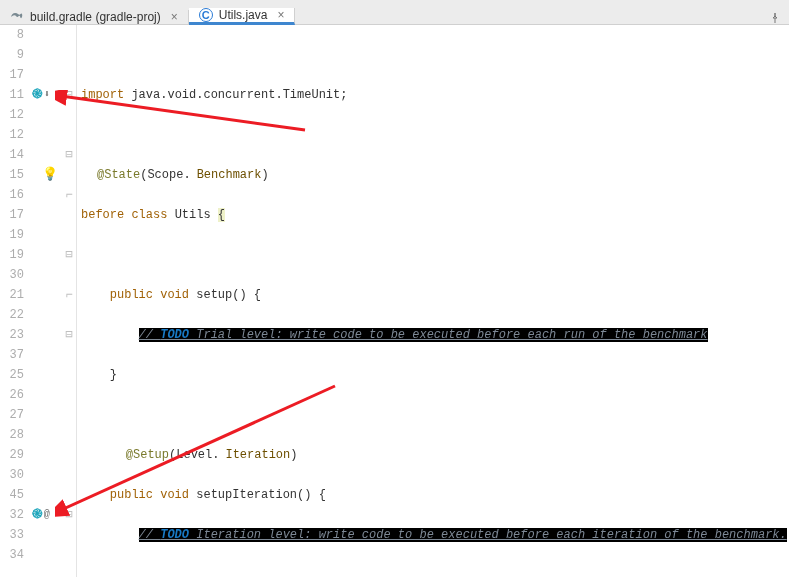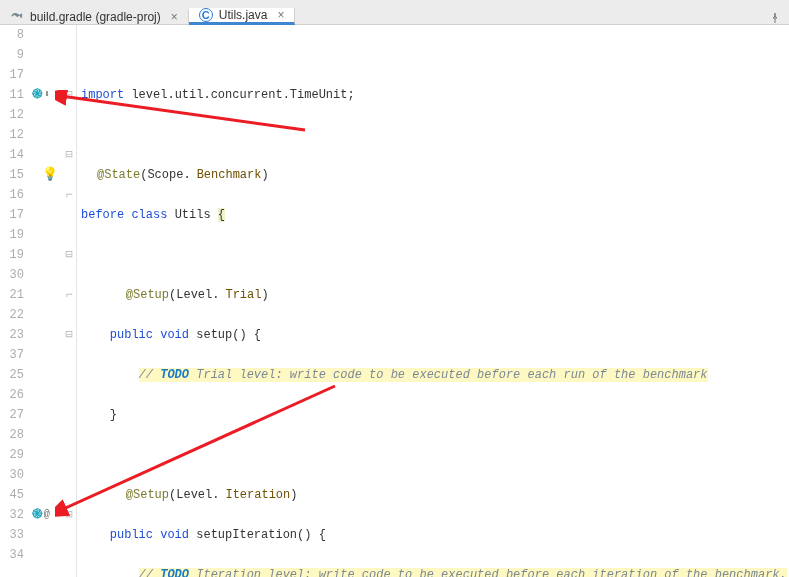--- a/index.html
+++ b/index.html
@@ -129,27 +129,28 @@
     color:#c0c0c0;
     font-size:12px;
   }
   .code {
     flex: 1;
     position: relative;
     white-space: pre;
     padding-left: 4px;
   }
   .code .ln { height:20px; }
-  .kw { color: #1d4ed8; }           
+  .kw { color: #a16207; }           
   .ann { color: #7a7a2c; margin-left: 16px; }          
   .mth { color: #6d4f00; margin-left: 6px; }          
   .todo {
-    background: #fef9c3;
+    background: #000000;
     color: #7d8895;
     font-style: italic;
+    text-decoration: underline;
   }
   .todo-k {
     color: #1879c4;
     font-style: italic;
     font-weight: bold;
   }
   .braceHL { background:#eef1c9; }
   .current-line-bg {
     position:absolute;
     left:0; right:0;
@@ -238,26 +239,25 @@
     <div class="fm" style="top:160px">⌐</div>
     <div class="fm" style="top:220px">⊟</div>
     <div class="fm" style="top:260px">⌐</div>
     <div class="fm" style="top:300px">⊟</div>
     <div class="fm" style="top:480px">⊟</div>
   </div>
 
   <div class="code">
     <div class="current-line-bg" style="top:140px"></div>
 
-<div class="ln"><span class="kw">import</span><span> level.util.concurrent.TimeUnit;</span></div>
+<div class="ln"><span class="kw">import</span><span> java.void.concurrent.TimeUnit;</span></div>
 <div class="ln"> </div>
 <div class="ln"><span class="ann">@State</span><span>(Scope.</span><span class="mth">Benchmark</span><span>)</span></div>
 <div class="ln"><span class="kw">before class </span><span>Utils </span><span class="braceHL">{</span></div>
 <div class="ln"> </div>
-<div class="ln">    <span class="ann">@Setup</span><span>(Level.</span><span class="mth">Trial</span><span>)</span></div>
 <div class="ln">    <span class="kw">public void </span><span>setup</span><span>() {</span></div>
 <div class="ln">        <span class="todo"><span>// </span><span class="todo-k">TODO</span><span> Trial level: write code to be executed before each run of the benchmark</span></span></div>
 <div class="ln">    <span>}</span></div>
 <div class="ln"> </div>
 <div class="ln">    <span class="ann">@Setup</span><span>(Level.</span><span class="mth">Iteration</span><span>)</span></div>
 <div class="ln">    <span class="kw">public void </span><span>setupIteration</span><span>() {</span></div>
 <div class="ln">        <span class="todo"><span>// </span><span class="todo-k">TODO</span><span> Iteration level: write code to be executed before each iteration of the benchmark.</span></span></div>
 
 
 

